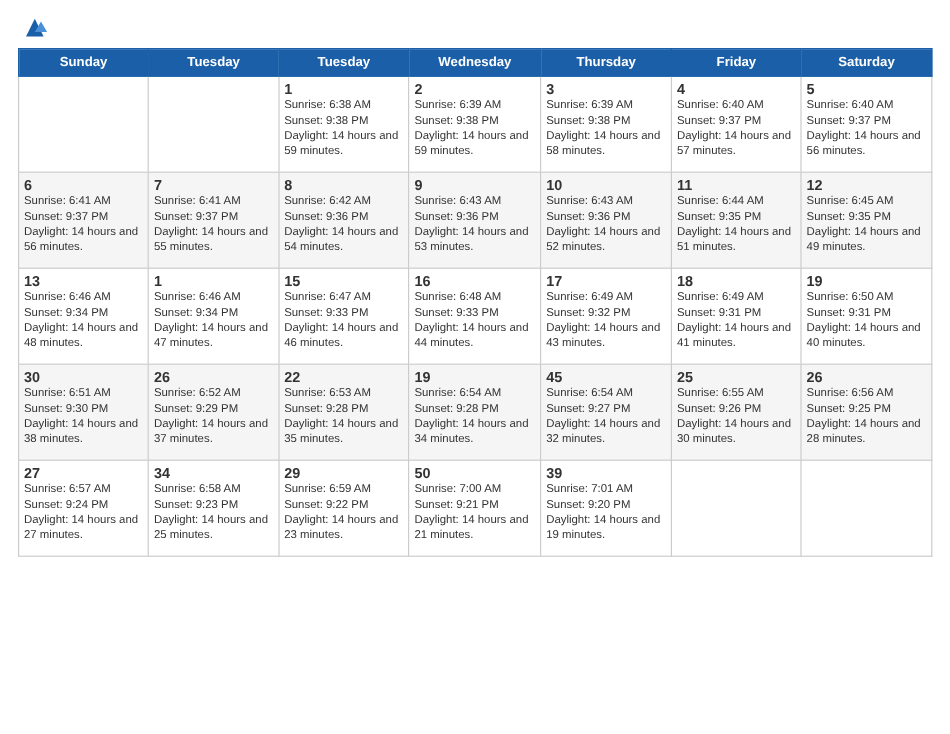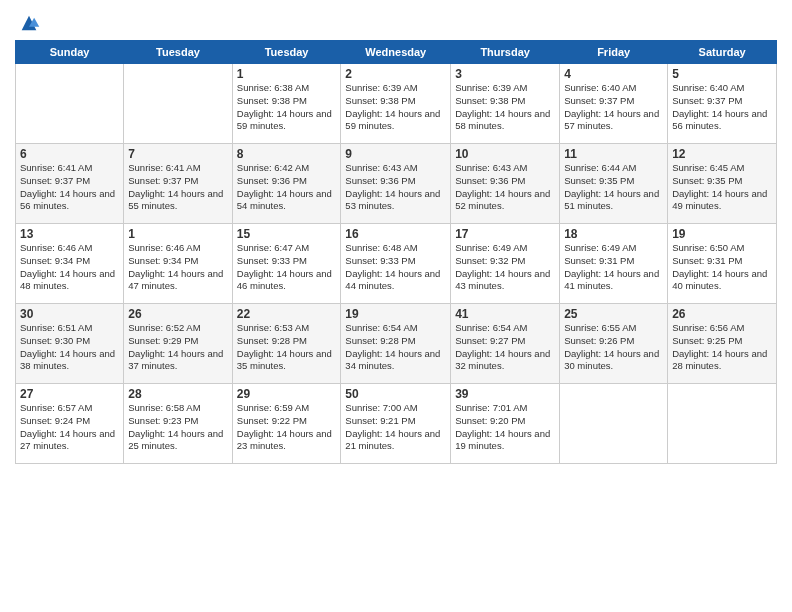--- a/index.html
+++ b/index.html
@@ -218,39 +218,39 @@
           </td>
           <td>
             <span class="day-num">22</span>
             <div class="day-info">Sunrise: 6:53 AM<br>Sunset: 9:28 PM<br>Daylight: 14 hours and 35 minutes.</div>
           </td>
           <td>
             <span class="day-num">19</span>
             <div class="day-info">Sunrise: 6:54 AM<br>Sunset: 9:28 PM<br>Daylight: 14 hours and 34 minutes.</div>
           </td>
           <td>
-            <span class="day-num">41</span>
+            <span class="day-num">45</span>
             <div class="day-info">Sunrise: 6:54 AM<br>Sunset: 9:27 PM<br>Daylight: 14 hours and 32 minutes.</div>
           </td>
           <td>
             <span class="day-num">25</span>
             <div class="day-info">Sunrise: 6:55 AM<br>Sunset: 9:26 PM<br>Daylight: 14 hours and 30 minutes.</div>
           </td>
           <td>
             <span class="day-num">26</span>
             <div class="day-info">Sunrise: 6:56 AM<br>Sunset: 9:25 PM<br>Daylight: 14 hours and 28 minutes.</div>
           </td>
         </tr>
         <tr>
           <td>
             <span class="day-num">27</span>
             <div class="day-info">Sunrise: 6:57 AM<br>Sunset: 9:24 PM<br>Daylight: 14 hours and 27 minutes.</div>
           </td>
           <td>
-            <span class="day-num">28</span>
+            <span class="day-num">34</span>
             <div class="day-info">Sunrise: 6:58 AM<br>Sunset: 9:23 PM<br>Daylight: 14 hours and 25 minutes.</div>
           </td>
           <td>
             <span class="day-num">29</span>
             <div class="day-info">Sunrise: 6:59 AM<br>Sunset: 9:22 PM<br>Daylight: 14 hours and 23 minutes.</div>
           </td>
           <td>
             <span class="day-num">50</span>
             <div class="day-info">Sunrise: 7:00 AM<br>Sunset: 9:21 PM<br>Daylight: 14 hours and 21 minutes.</div>
           </td>

